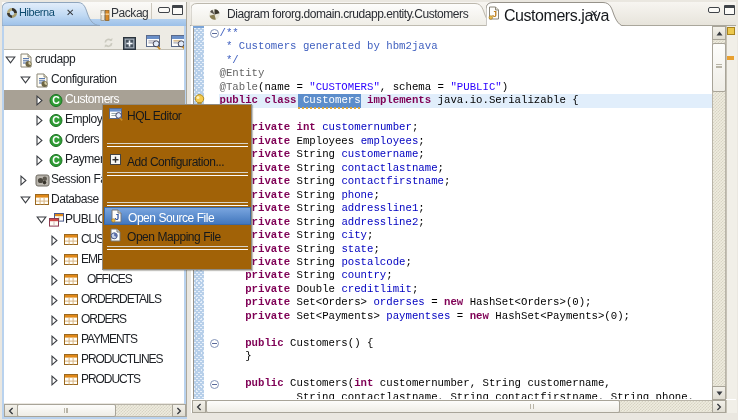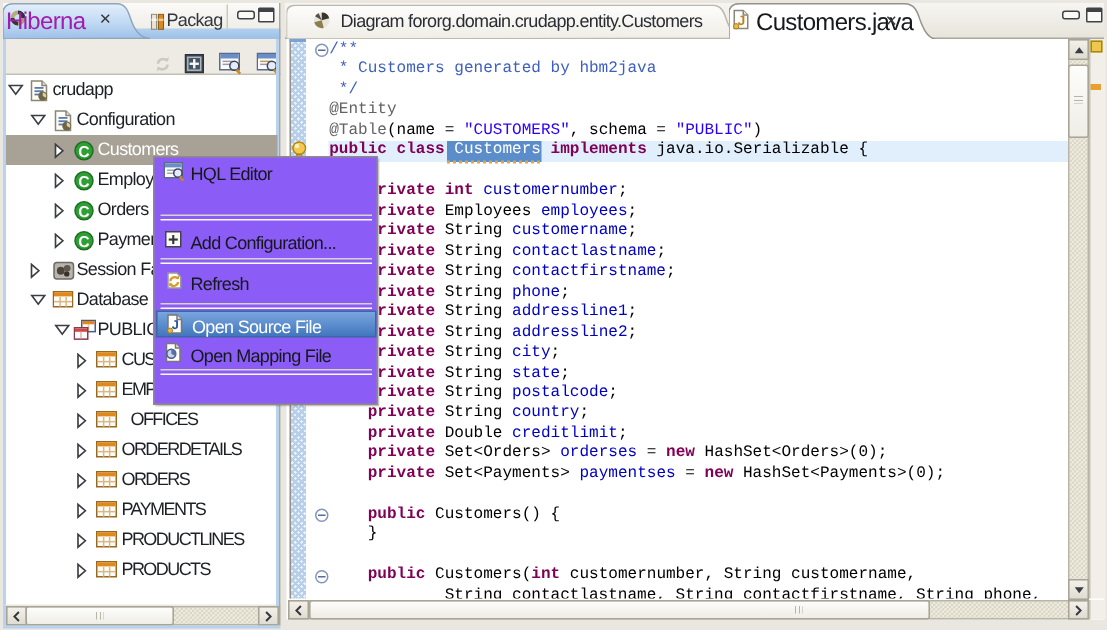--- a/index.html
+++ b/index.html
@@ -43,21 +43,21 @@
 .f{color:#0000c0}
 .s{color:#2a00ff}
 .c{color:#3f5fbf}
 .a{color:#646464}
 .wsel{color:#fff}
 .fold{left:210px;width:9px;height:9px;border:1px solid #8494b8;border-radius:50%;background:#fff;box-sizing:border-box;z-index:4}
 .fold i{position:absolute;left:1px;top:3px;width:5px;height:1px;background:#5a6a9a}
 
 #ovr{left:726px;top:26px;width:10px;height:374px;background:#f1efe8;border-left:1px solid #c5c1b5}
 
-#menu{left:102px;top:104px;width:150px;height:166px;background:#8b5cf6;border:1px solid #8f8b81;box-sizing:border-box;z-index:50;box-shadow:1px 1px 1px rgba(90,85,75,.35)}
+#menu{left:102px;top:104px;width:150px;height:166px;background:#a16207;border:1px solid #8f8b81;box-sizing:border-box;z-index:50;box-shadow:1px 1px 1px rgba(90,85,75,.35)}
 #menu .mi{left:1px;width:147px;height:18px}
 #menu .mi span{position:absolute;left:23px;top:2.5px;font-size:12px;letter-spacing:-0.45px;color:#15181c;white-space:nowrap}
 #menu .misel{background:linear-gradient(#79a5df,#4277bd);border:1px solid #3a68a5;box-sizing:border-box}
 #menu .misel span{color:#fff}
 #menu .msep{left:4px;width:141px;height:2px;border-top:1px solid #d8d4c9;border-bottom:1px solid #fcfcfa}
 #menu .micon{position:absolute;left:5px;top:1px}
 </style></head><body>
 <div id="w">
 
   <div id="ltabbg"></div>
@@ -71,21 +71,21 @@
           </linearGradient>
         </defs>
         <path d="M0 24 L0 7 Q0 0.5 7 0.5 L76 0.5 C83 0.5 84 8 86 13 C88 18 91 23.5 98 23.5 L0 24 Z" fill="url(#gb)" stroke="#8fa5bd" stroke-width="1"></path>
       </svg></div>
   <div style="left:6px;top:5px;z-index:2" id="hibicon"><svg width="12" height="12" viewBox="0 0 12 12">
         <path d="M6 1 A5 5 0 0 1 11 6 L8.2 6 A2.8 2.8 0 0 0 6 3.4 Z" fill="#33302a"></path>
         <path d="M11 6 A5 5 0 0 1 6 11 L6 8.4 A2.8 2.8 0 0 0 8.4 6 Z" fill="#a89d6e"></path>
         <path d="M6 11 A5 5 0 0 1 1 6 L3.6 6 A2.8 2.8 0 0 0 6 8.4 Z" fill="#3a372f"></path>
         <path d="M1 6 A5 5 0 0 1 6 1 L6 3.6 A2.8 2.8 0 0 0 3.6 6 Z" fill="#b5ab7c"></path>
       </svg></div>
-  <div style="left:4px;top:5.5px;z-index:2;font-size:16px;letter-spacing:-0.45px;color:#a21caf">Hiberna</div>
+  <div style="left:19px;top:5.5px;z-index:2;font-size:11px;letter-spacing:-0.45px;color:#0c4a6e">Hiberna</div>
   <div style="left:66px;top:7px;z-index:2;font-size:10px;color:#33373d">✕</div>
   <div id="pkgtab">
       <span style="position:absolute;left:12px;top:3.5px;font-size:12px;letter-spacing:-0.45px;color:#33373d">Packag</span>
     </div>
   <div id="pkgicon" style="left:100px;top:7px"><svg width="10" height="11" viewBox="0 0 10 11">
         <rect x="1" y="0.5" width="3.4" height="10" fill="#e8e4da" stroke="#8a8676" stroke-width=".7"></rect>
         <rect x="5.6" y="0.5" width="3.4" height="10" fill="#d98a28" stroke="#8a5a18" stroke-width=".7"></rect>
         <rect x="5.6" y="3.4" width="3.4" height="1.6" fill="#f4c888"></rect>
         <rect x="1" y="3.4" width="3.4" height="1.6" fill="#f8f6ee"></rect>
       </svg></div>
@@ -480,30 +480,20 @@
   <div class="msep" style="top:38px"></div>
   <div class="mi" style="top:47px">
         <svg class="micon" width="13" height="13" viewBox="0 0 13 13">
           <rect x="1.5" y="1.5" width="10" height="10" fill="#f8f8f6" stroke="#444"></rect>
           <rect x="3.5" y="6" width="6" height="1.4" fill="#333"></rect>
           <rect x="5.8" y="3.7" width="1.4" height="6" fill="#333"></rect>
         </svg>
         <span>Add Configuration...</span>
       </div>
   <div class="msep" style="top:67px"></div>
-  <div class="mi" style="top:74px">
-        <svg class="micon" width="14" height="14" viewBox="0 0 14 14">
-          <path d="M3 2 h6 l2.5 2.5 v7.5 h-8.5z" fill="#fdfdf8" stroke="#999"></path>
-          <path d="M4.5 7.5 a3 3 0 0 1 5.3-1.6" fill="none" stroke="#d99a2b" stroke-width="1.5"></path>
-          <path d="M10.6 3.6 l-0.5 2.6 -2.4-0.9z" fill="#d99a2b"></path>
-          <path d="M9.7 8 a3 3 0 0 1-5.2 1.7" fill="none" stroke="#d99a2b" stroke-width="1.5"></path>
-          <path d="M3.6 11 l0.4-2.7 2.4 1z" fill="#d99a2b"></path>
-        </svg>
-        <span>Refresh</span>
-      </div>
   <div class="msep" style="top:97px"></div>
   <div class="mi misel" style="top:102px">
         <svg class="micon" width="13" height="14" viewBox="0 0 13 14">
           <path d="M2 1h6l3 3v9H2z" fill="#fdfdfb" stroke="#777"></path>
           <path d="M8 1v3h3" fill="#e8e4d8" stroke="#777"></path>
           <text x="6.8" y="10.5" font-family="Liberation Sans" font-size="8.5" font-weight="bold" fill="#2a50a0" text-anchor="middle">J</text>
           <circle cx="3.4" cy="11.4" r="1.7" fill="#e8b84c" stroke="#a07818" stroke-width=".6"></circle>
         </svg>
         <span>Open Source File</span>
       </div>

